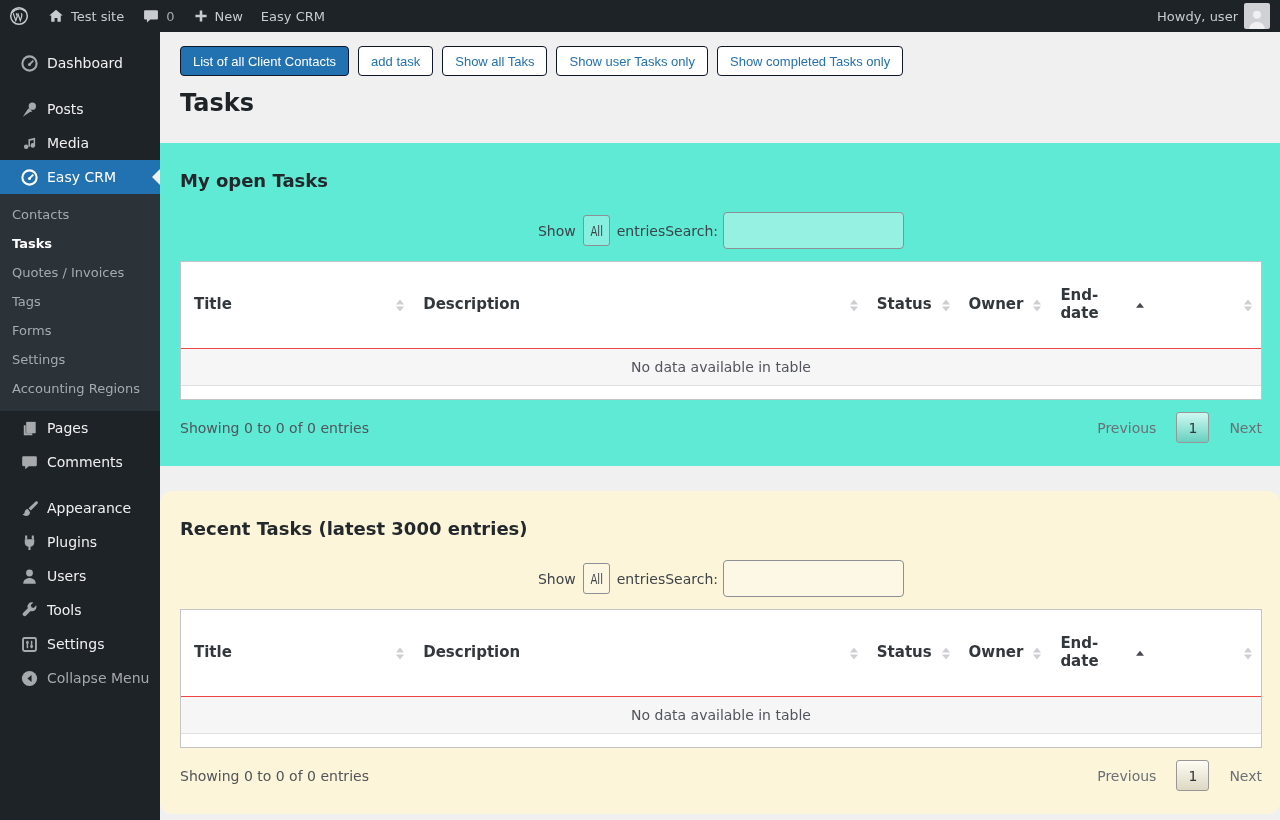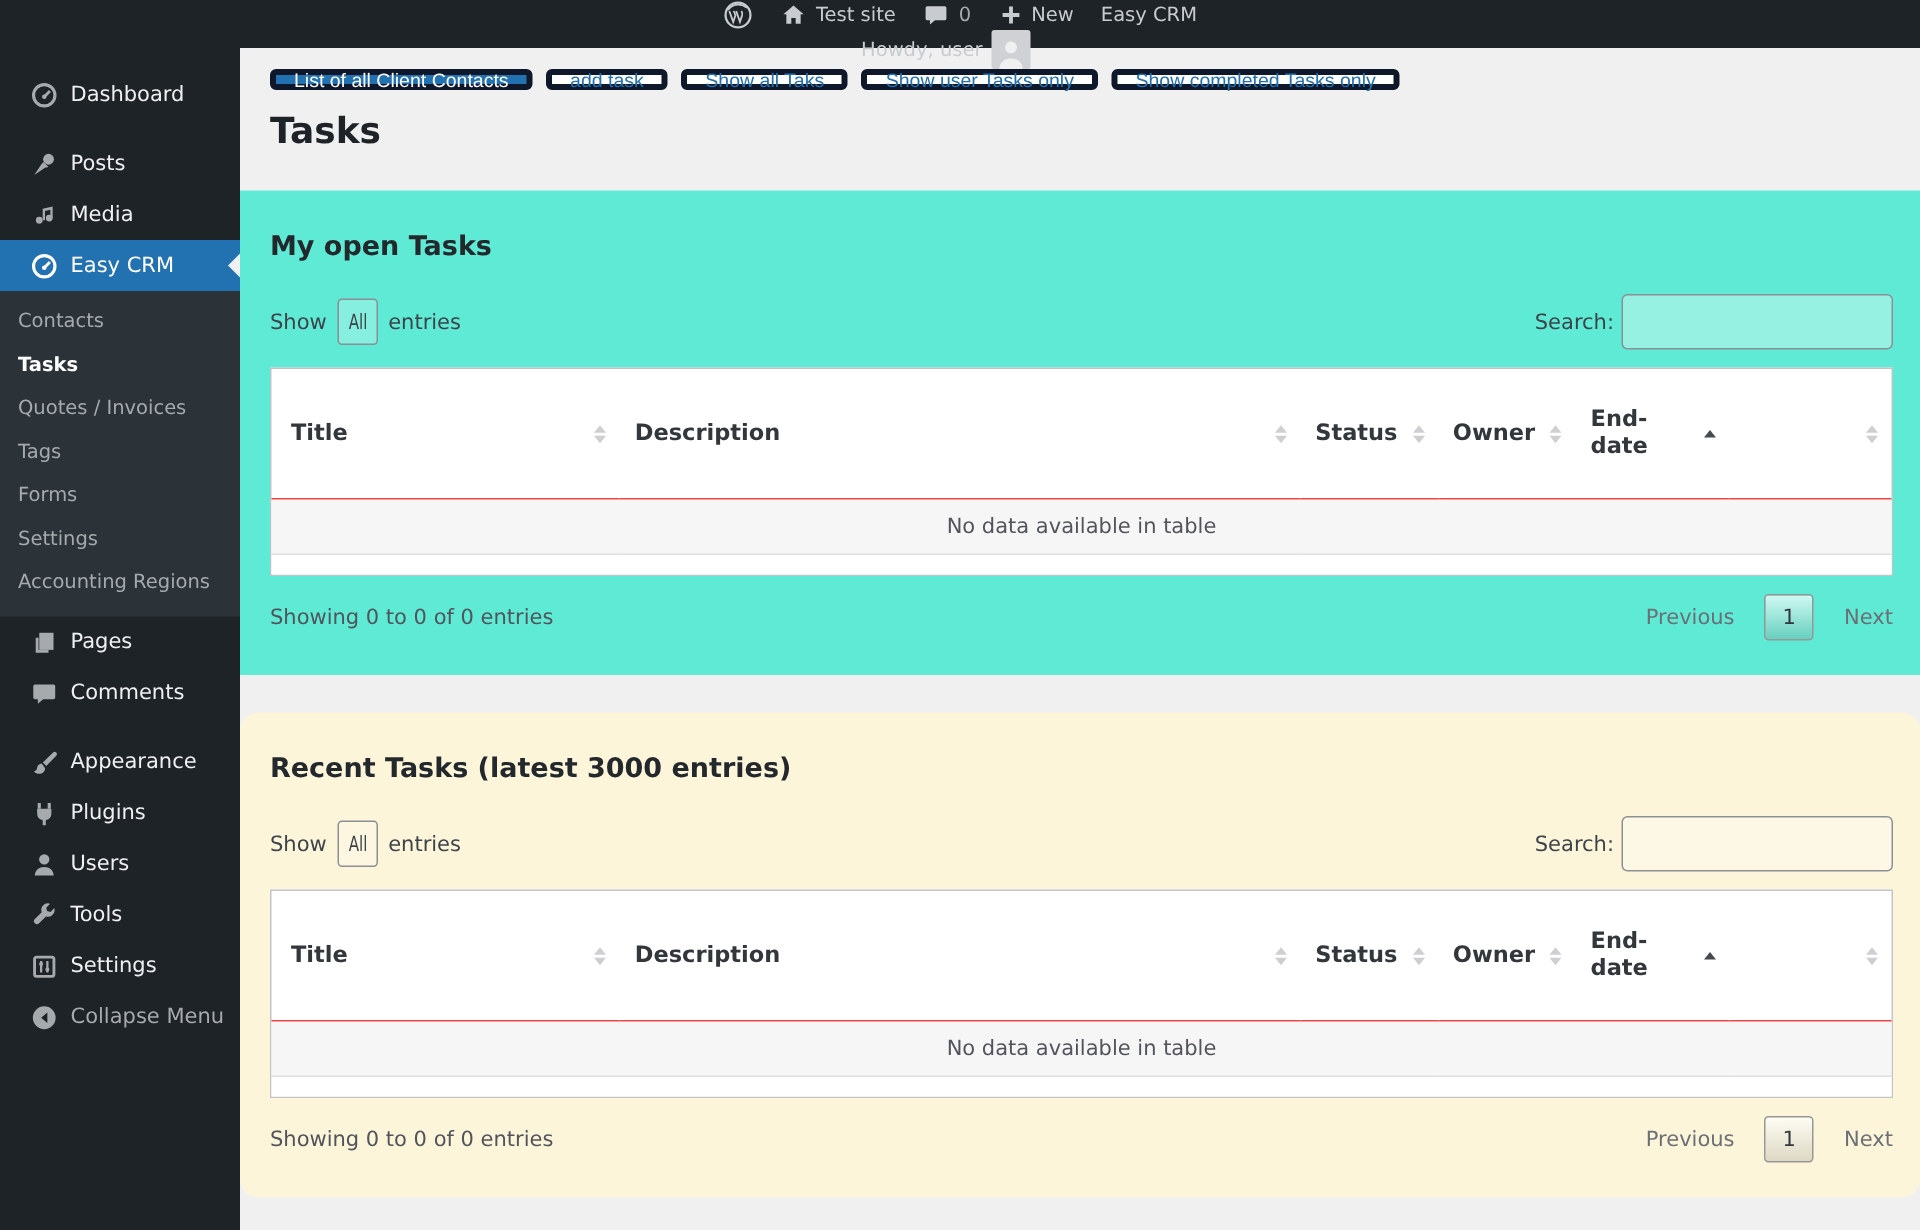--- a/index.html
+++ b/index.html
@@ -1,56 +1,56 @@
 <!DOCTYPE html>
 <html><head>
 <meta charset="utf-8">
 <style>
   * { margin:0; padding:0; box-sizing:border-box; }
   html,body { width:1280px; height:820px; overflow:hidden; }
   body { font-family:"DejaVu Sans","Liberation Sans",sans-serif; font-size:13px; background:#f0f0f1; color:#1d2327; }
 
   
   .admin-bar { position:fixed; top:0; left:0; width:1280px; height:32px; background:#1d2327;
-    display:flex; align-items:center; justify-content:space-between; z-index:50;flex-direction:column; }
+    display:flex; align-items:center; justify-content:space-between; z-index:50; }
   .ab-left, .ab-right { display:flex; align-items:center; height:100%; }
   .ab-item { display:flex; align-items:center; gap:6px; padding:0 9px; height:100%; color:#c8cbcf; cursor:pointer; font-size:13px; }
   .ab-item svg { display:block; }
   .ab-count { color:#a7aaad; }
-  .ab-right .ab-item { padding-right:28px; }
+  .ab-right .ab-item { padding-right:10px; }
   .avatar { width:26px; height:26px; background:#cfd1d4; border-radius:2px; display:flex; align-items:flex-end; justify-content:center; overflow:hidden; }
 
   
   .sidebar { position:fixed; top:32px; left:0; width:160px; height:788px; background:#1d2327; color:#f0f0f1; }
   .menu-item { position:relative; display:flex; align-items:center; gap:8px; height:34px; padding-left:19px; font-size:14px; cursor:pointer; color:#f0f0f1; }
   .menu-item .mi { width:20px; height:20px; color:#a7aaad; display:flex; align-items:center; justify-content:center; flex:0 0 20px; }
   .menu-item.active { background:#2271b1; color:#fff; }
   .menu-item.active .mi { color:#fff; }
   .menu-item.active::after { content:""; position:absolute; right:0; top:50%; margin-top:-8px;
     border-top:8px solid transparent; border-bottom:8px solid transparent; border-right:8px solid #f0f0f1; }
   .menu-sep { height:12px; }
   .submenu { background:#2c3338; padding:6px 0 8px 0; }
   .submenu-item { padding:7px 0 7px 12px; font-size:13px; color:#a5aaae; cursor:pointer; }
   .submenu-item.current { color:#fff; font-weight:bold; }
   .menu-item.collapse-item { color:#a7aaad; }
 
   
   .content { margin-left:160px; padding-top:32px; min-height:820px; background:#f0f0f1; }
   .toolbar { display:flex; gap:9px; margin:14px 0 0 20px; }
-  .btn { height:14px; padding:0 12px; border-radius:4px; font-size:13px; display:flex; align-items:center; cursor:pointer;
-    border:4px solid #0f172a; background:#fff; color:#2271b1; white-space:nowrap; }
+  .btn { height:30px; padding:0 12px; border-radius:4px; font-size:13px; display:flex; align-items:center; cursor:pointer;
+    border:1px solid #0f172a; background:#fff; color:#2271b1; white-space:nowrap; }
   .btn.primary { background:#2271b1; color:#fff; }
   .page-title { margin:13px 0 0 20px; font-size:24px; font-weight:bold; color:#1d2327; }
 
   
   .panel { margin-top:26px; padding:27px 18px 23px 20px; }
   .panel.lavender { background:#5eead4; }
   .panel.yellow { background:#fcf5d9; margin-top:25px;border-radius:12px; }
   .panel-title { font-size:18px; font-weight:bold; color:#23282d; }
-  .controls { display:flex; justify-content:space-between; align-items:center; margin-top:21px; }
+  .controls { display:flex; justify-content:center; align-items:center; margin-top:21px; }
   .length-ctrl { display:flex; align-items:center; gap:7px; font-size:14px; color:#3c434a; }
   .length-select { width:27px; height:31px; border:1px solid #8c8f94; border-radius:3px; background:rgba(255,255,255,.25);
     display:flex; align-items:center; justify-content:center; overflow:hidden; cursor:pointer; }
   .length-select span { display:inline-block; transform:scaleX(.72); font-size:14px; color:#3c434a; }
   .search-ctrl { display:flex; align-items:center; gap:5px; font-size:14px; color:#3c434a; }
   .search-input { width:181px; height:37px; border:1px solid #8c8f94; border-radius:4px; background:rgba(255,255,255,.35);
     font-size:14px; padding:0 8px; outline:none; color:#1d2327; }
 
   .data-table { margin-top:12px; background:#fff; border:1px solid #c3c4c7; }
   table { width:100%; border-collapse:collapse; table-layout:fixed; }

